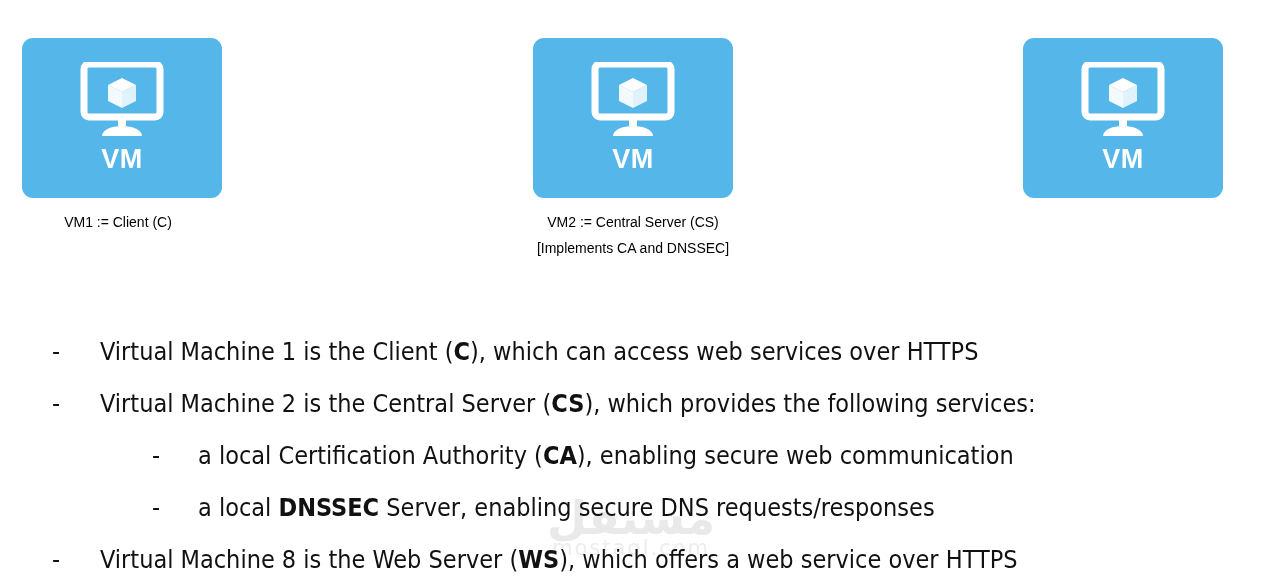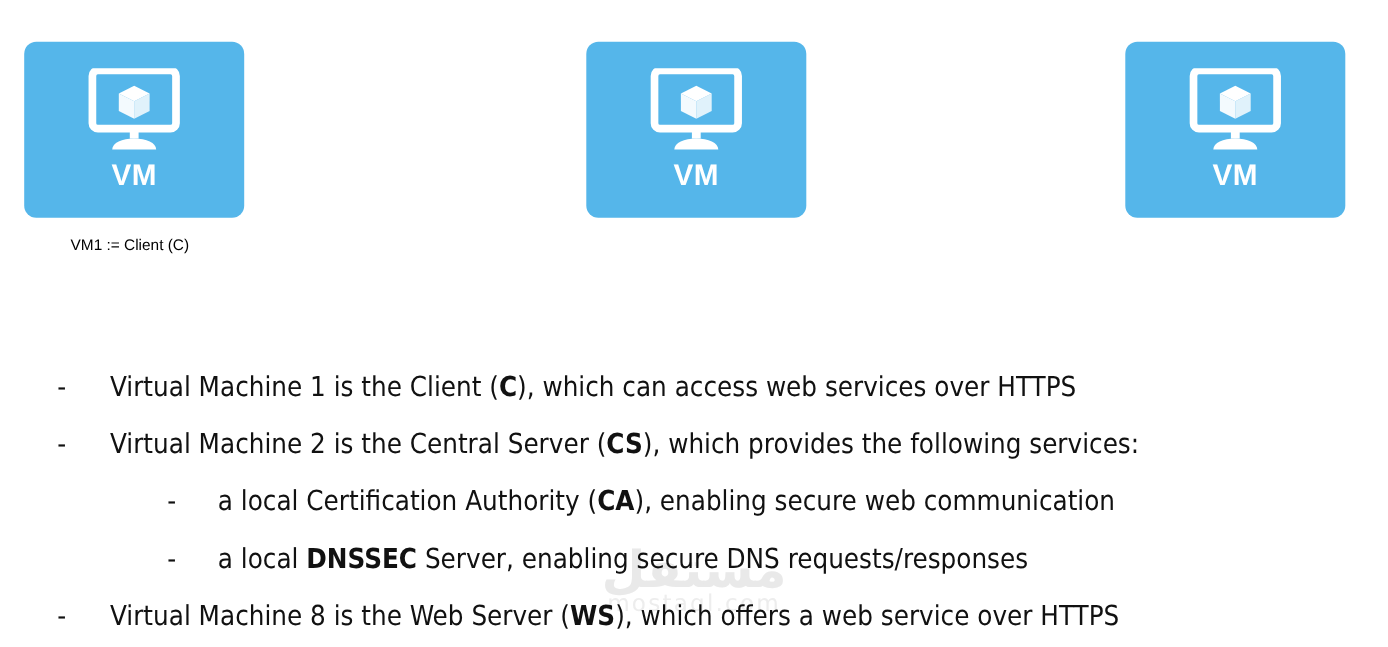--- a/index.html
+++ b/index.html
@@ -172,20 +172,24 @@
           <rect x="4" y="2" width="76" height="53" rx="5" ry="5" fill="none" stroke="#ffffff" stroke-width="7"></rect>
           <path d="M42 16 L56 23 L42 30 L28 23 Z" fill="#ffffff"></path>
           <path d="M28 23 L42 30 L42 46 L28 39 Z" fill="#ffffff" opacity="0.93"></path>
           <path d="M56 23 L56 39 L42 46 L42 30 Z" fill="#ffffff" opacity="0.82"></path>
           <rect x="38" y="55" width="8" height="9" fill="#ffffff"></rect>
           <path d="M22 74 C22 68 31 64 42 64 C53 64 62 68 62 74 Z" fill="#ffffff"></path>
         </svg>
       </span>
       <span class="vm-caption-inner">VM</span>
     </div>
+    <div class="vm-label">
+      <div>VM2 := Central Server (CS)</div>
+      <div>[Implements CA and DNSSEC]</div>
+    </div>
   </div>
 
   <div class="vm-node n3">
     <div class="vm-box" style="background: rgb(85, 182, 234);">
       <span class="vm-icon">
         <svg viewBox="0 0 84 78" width="84" height="78" aria-hidden="true">
           <rect x="4" y="2" width="76" height="53" rx="5" ry="5" fill="none" stroke="#ffffff" stroke-width="7"></rect>
           <path d="M42 16 L56 23 L42 30 L28 23 Z" fill="#ffffff"></path>
           <path d="M28 23 L42 30 L42 46 L28 39 Z" fill="#ffffff" opacity="0.93"></path>
           <path d="M56 23 L56 39 L42 46 L42 30 Z" fill="#ffffff" opacity="0.82"></path>

